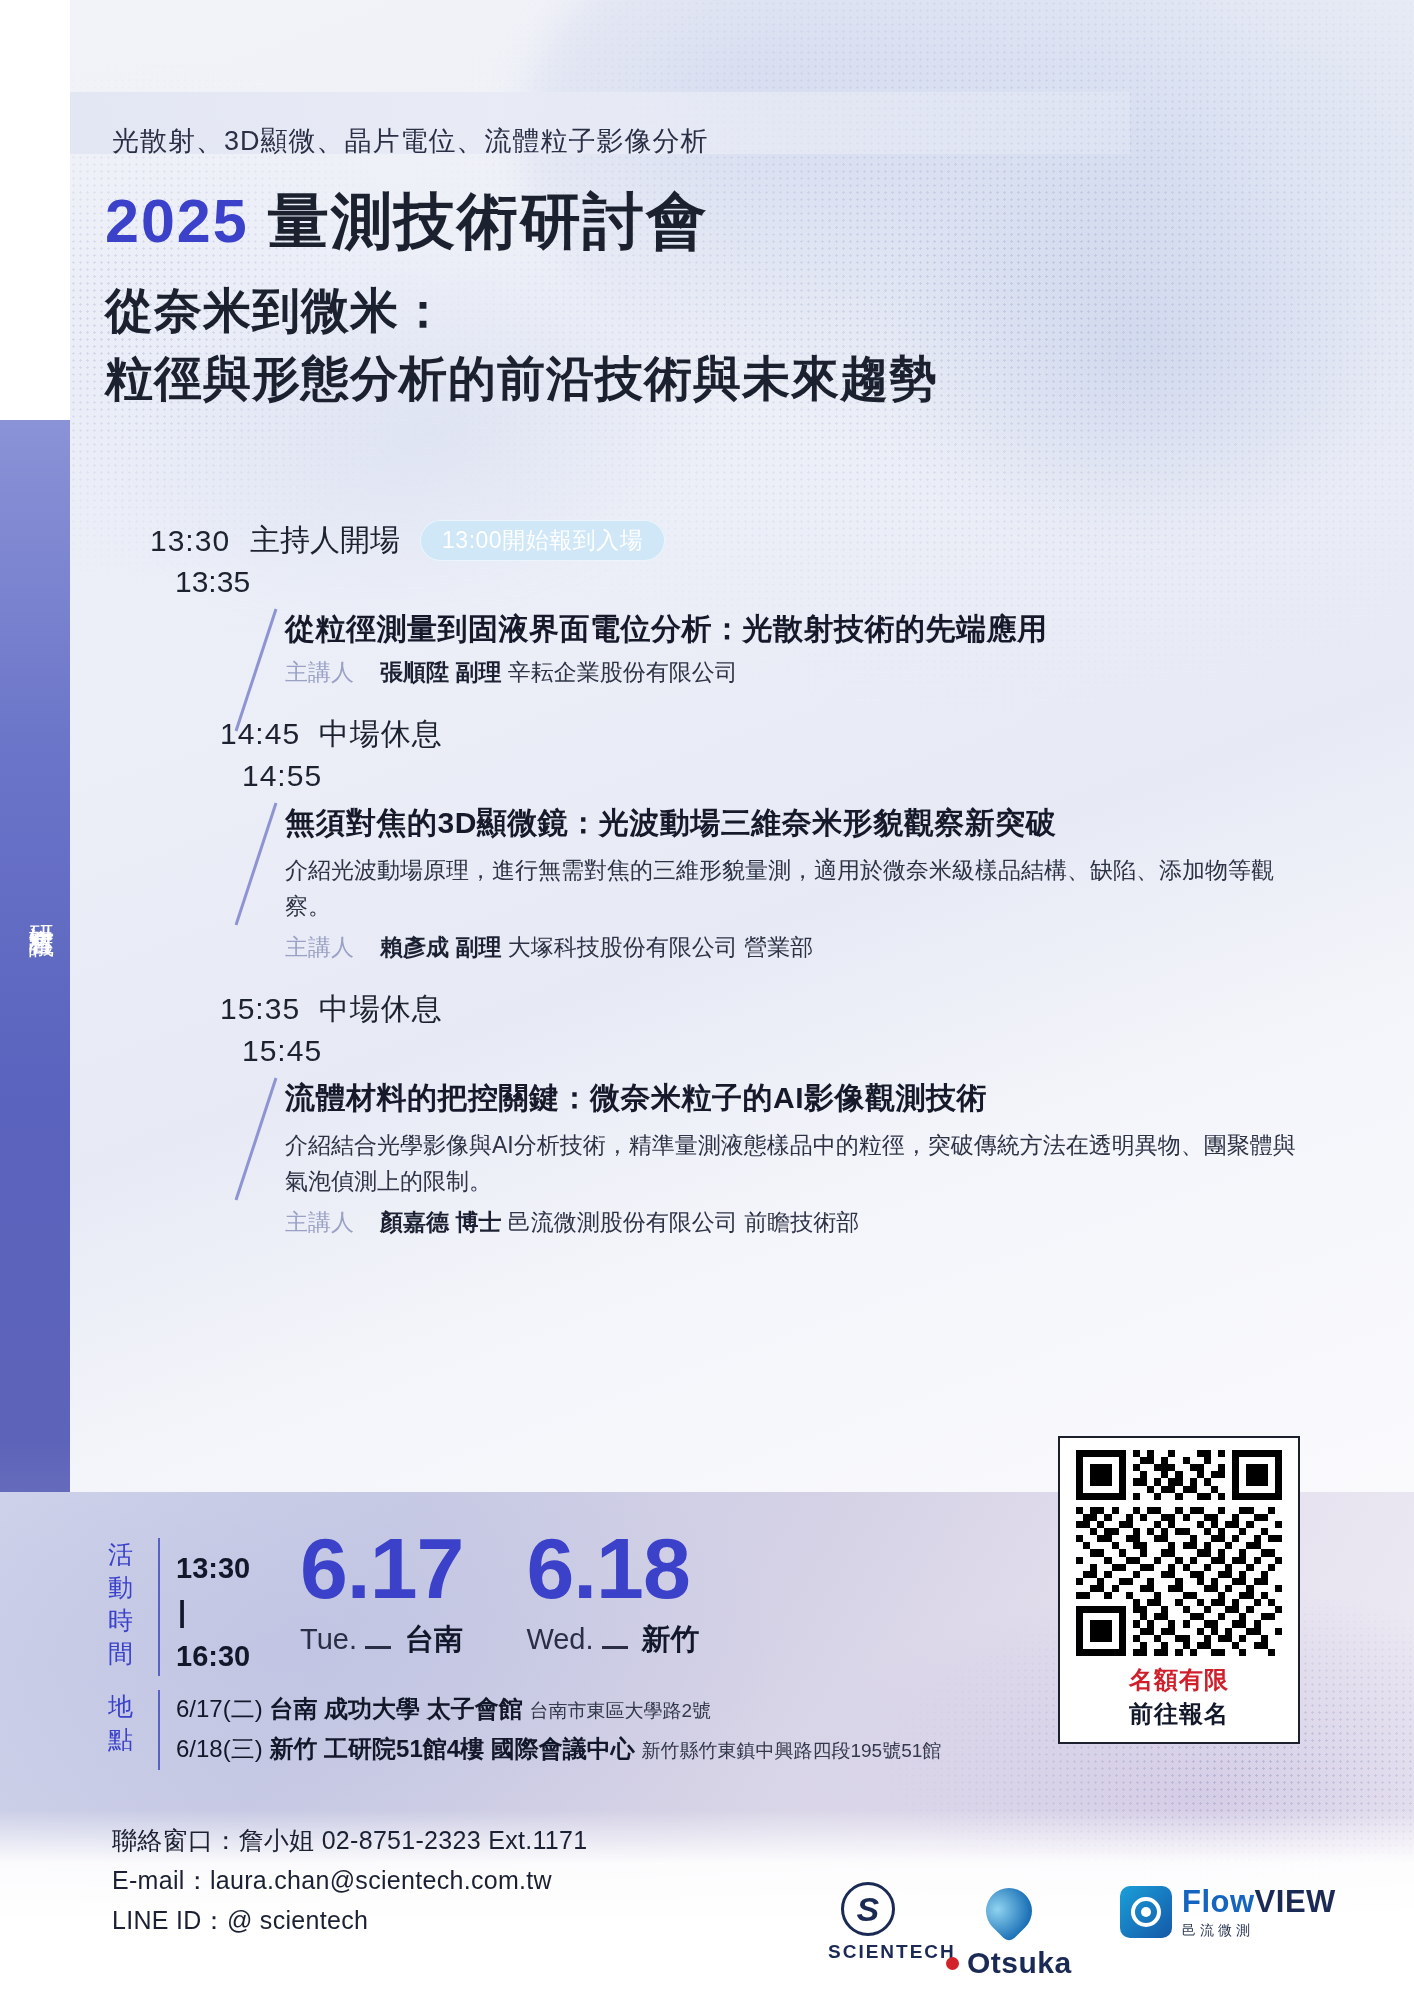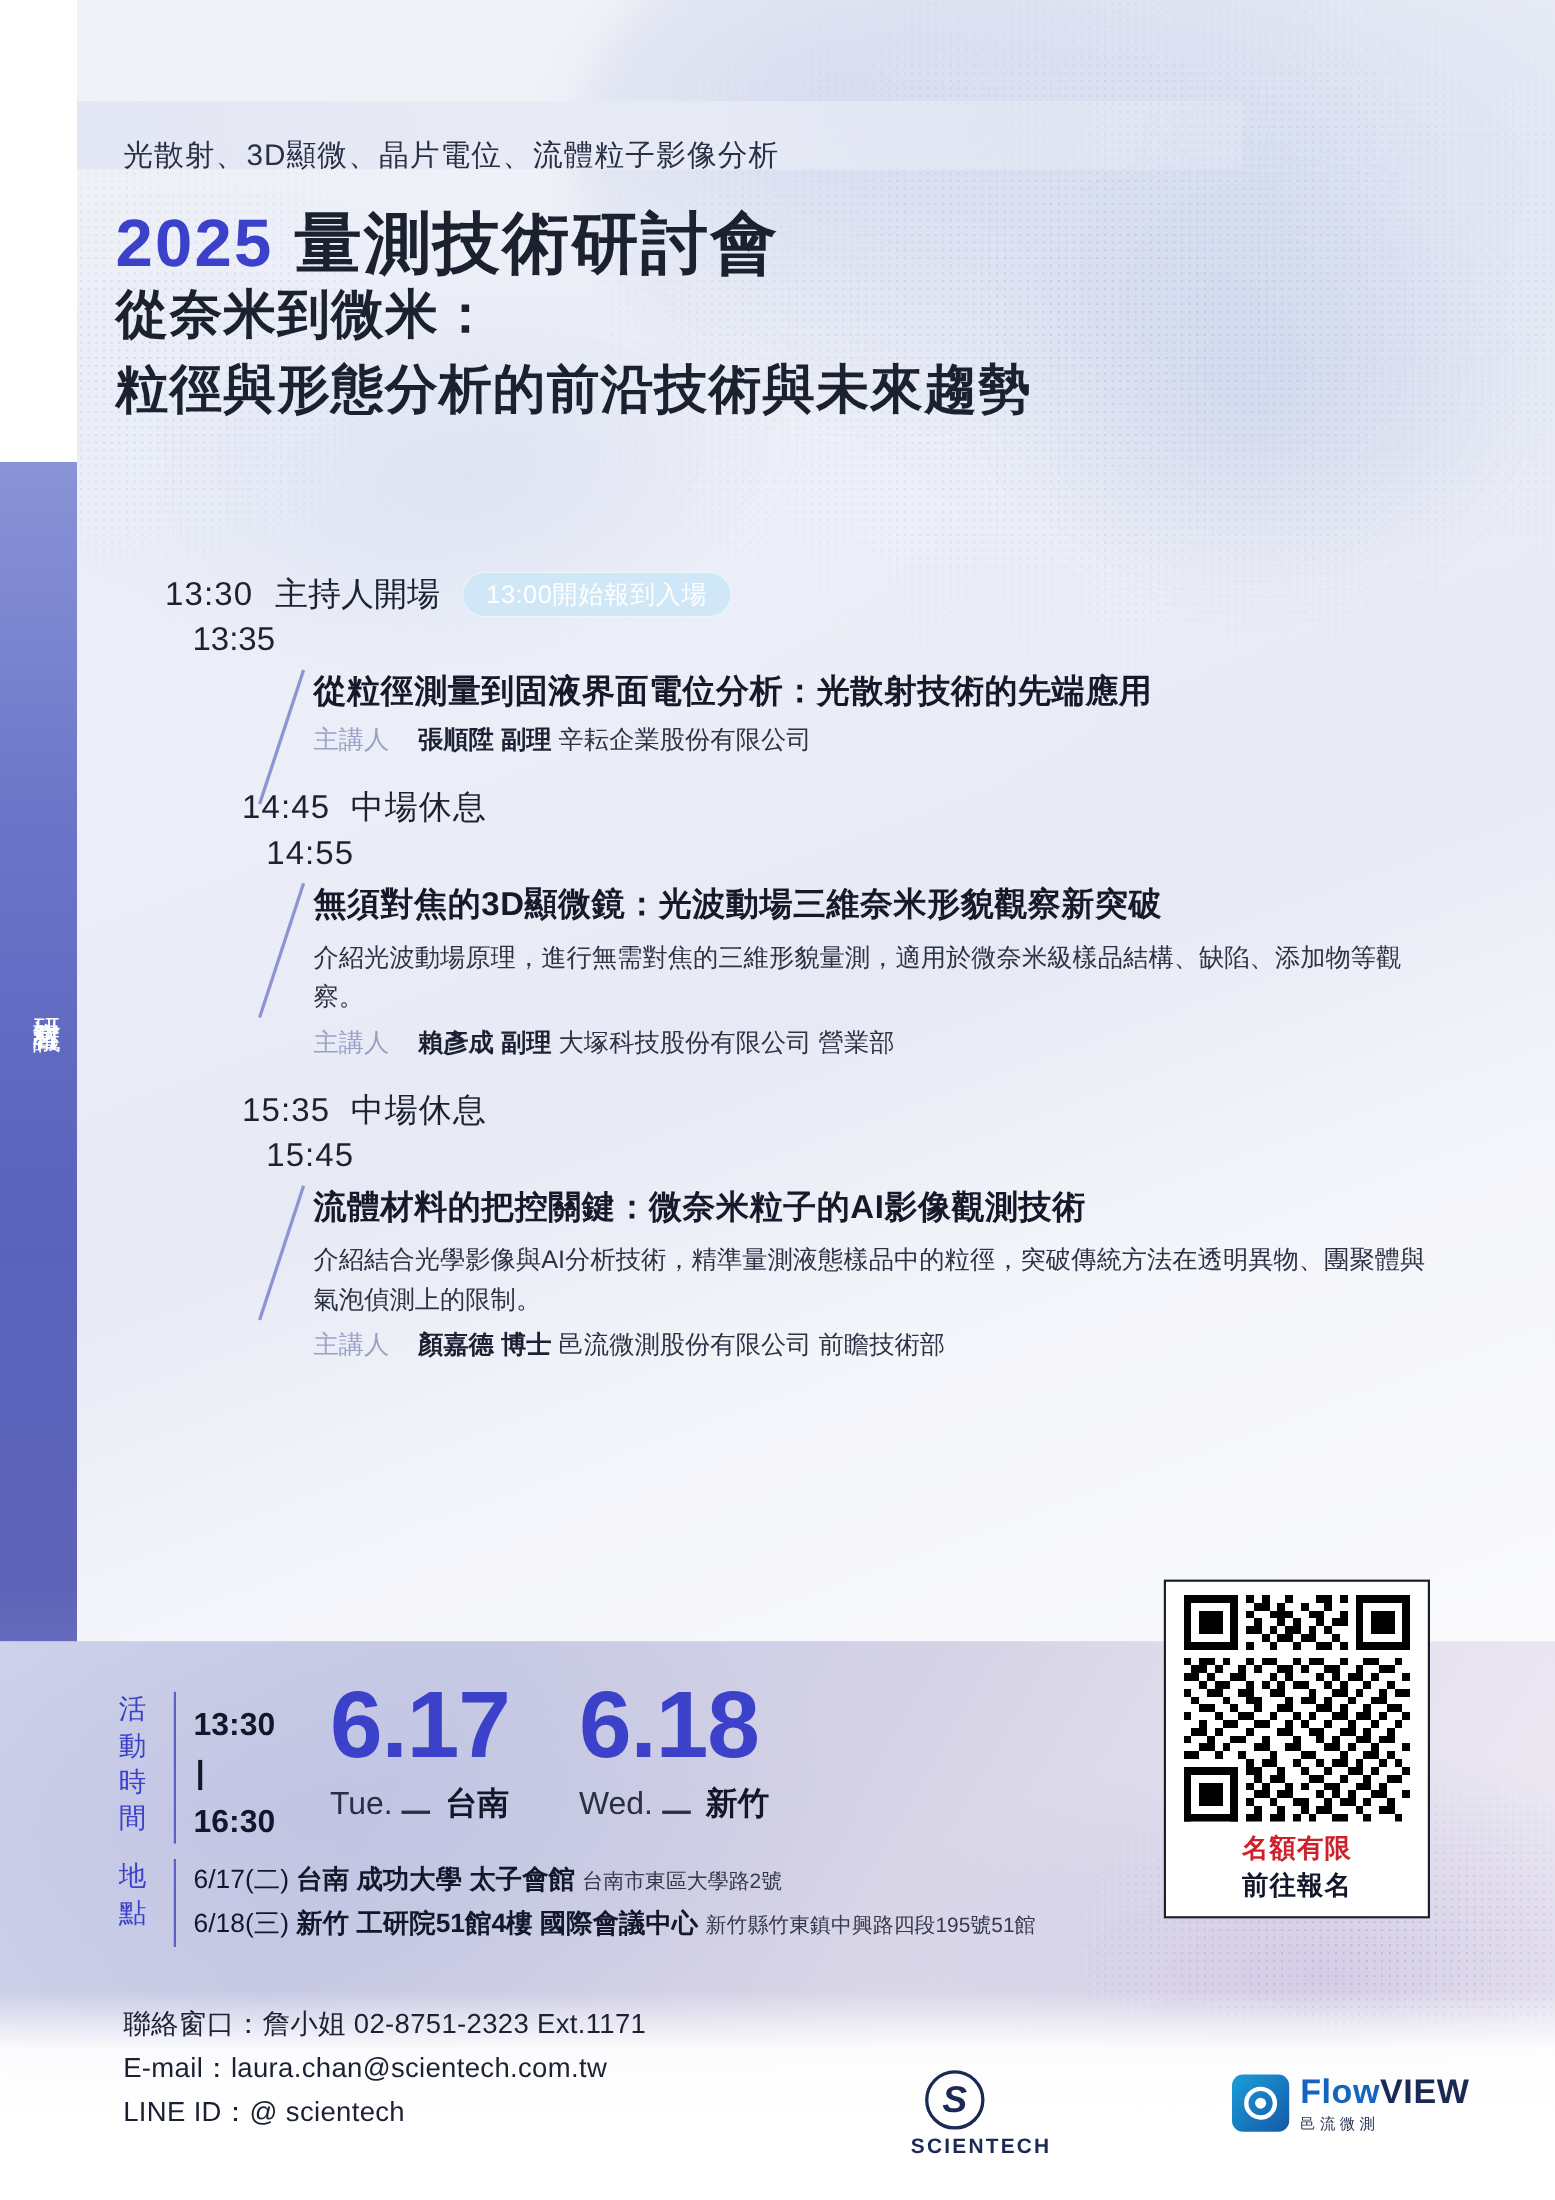--- a/index.html
+++ b/index.html
@@ -92,21 +92,21 @@
   .title-1 {
     font-size: 61px;
     font-weight: 700;
     color: #1c2130;
     letter-spacing: 2px;
     line-height: 70px;
     white-space: nowrap;
   }
   .title-1 .year { color: #3b41c9; font-weight: 700; }
   .title-2 {
-    margin-top: 0;
+    margin-top: 24px;
     font-size: 48px;
     font-weight: 700;
     color: #1c2130;
     line-height: 62px;
     letter-spacing: 1px;
   }
   .title-3 {
     margin-top: 6px;
     font-size: 48px;
     font-weight: 700;
@@ -688,20 +688,29 @@
     <div class="qr-txt1">名額有限</div>
     <div class="qr-txt2">前往報名</div>
   </div>
 
   <div class="logos">
     <div class="logo logo-scientech">
       <div class="sci-mark">S</div>
       <div class="sci-name">SCIENTECH</div>
     </div>
 
+    <div class="logo logo-otsuka">
+      <div class="ots-mark">
+          <div class="ots-drop"></div>
+        </div>
+      <div class="ots-row">
+        <span class="ots-dot"></span>
+        <span class="ots-name">Otsuka</span>
+      </div>
+    </div>
 
     <div class="logo logo-flowview">
       <div class="fv-mark">
           <div class="fv-ring">
             <div class="fv-inner"></div>
           </div>
         </div>
       <div class="fv-text">
         <div class="fv-name"><span class="blue">Flow</span><span>VIEW</span></div>
         <div class="fv-sub">邑流微測</div>

